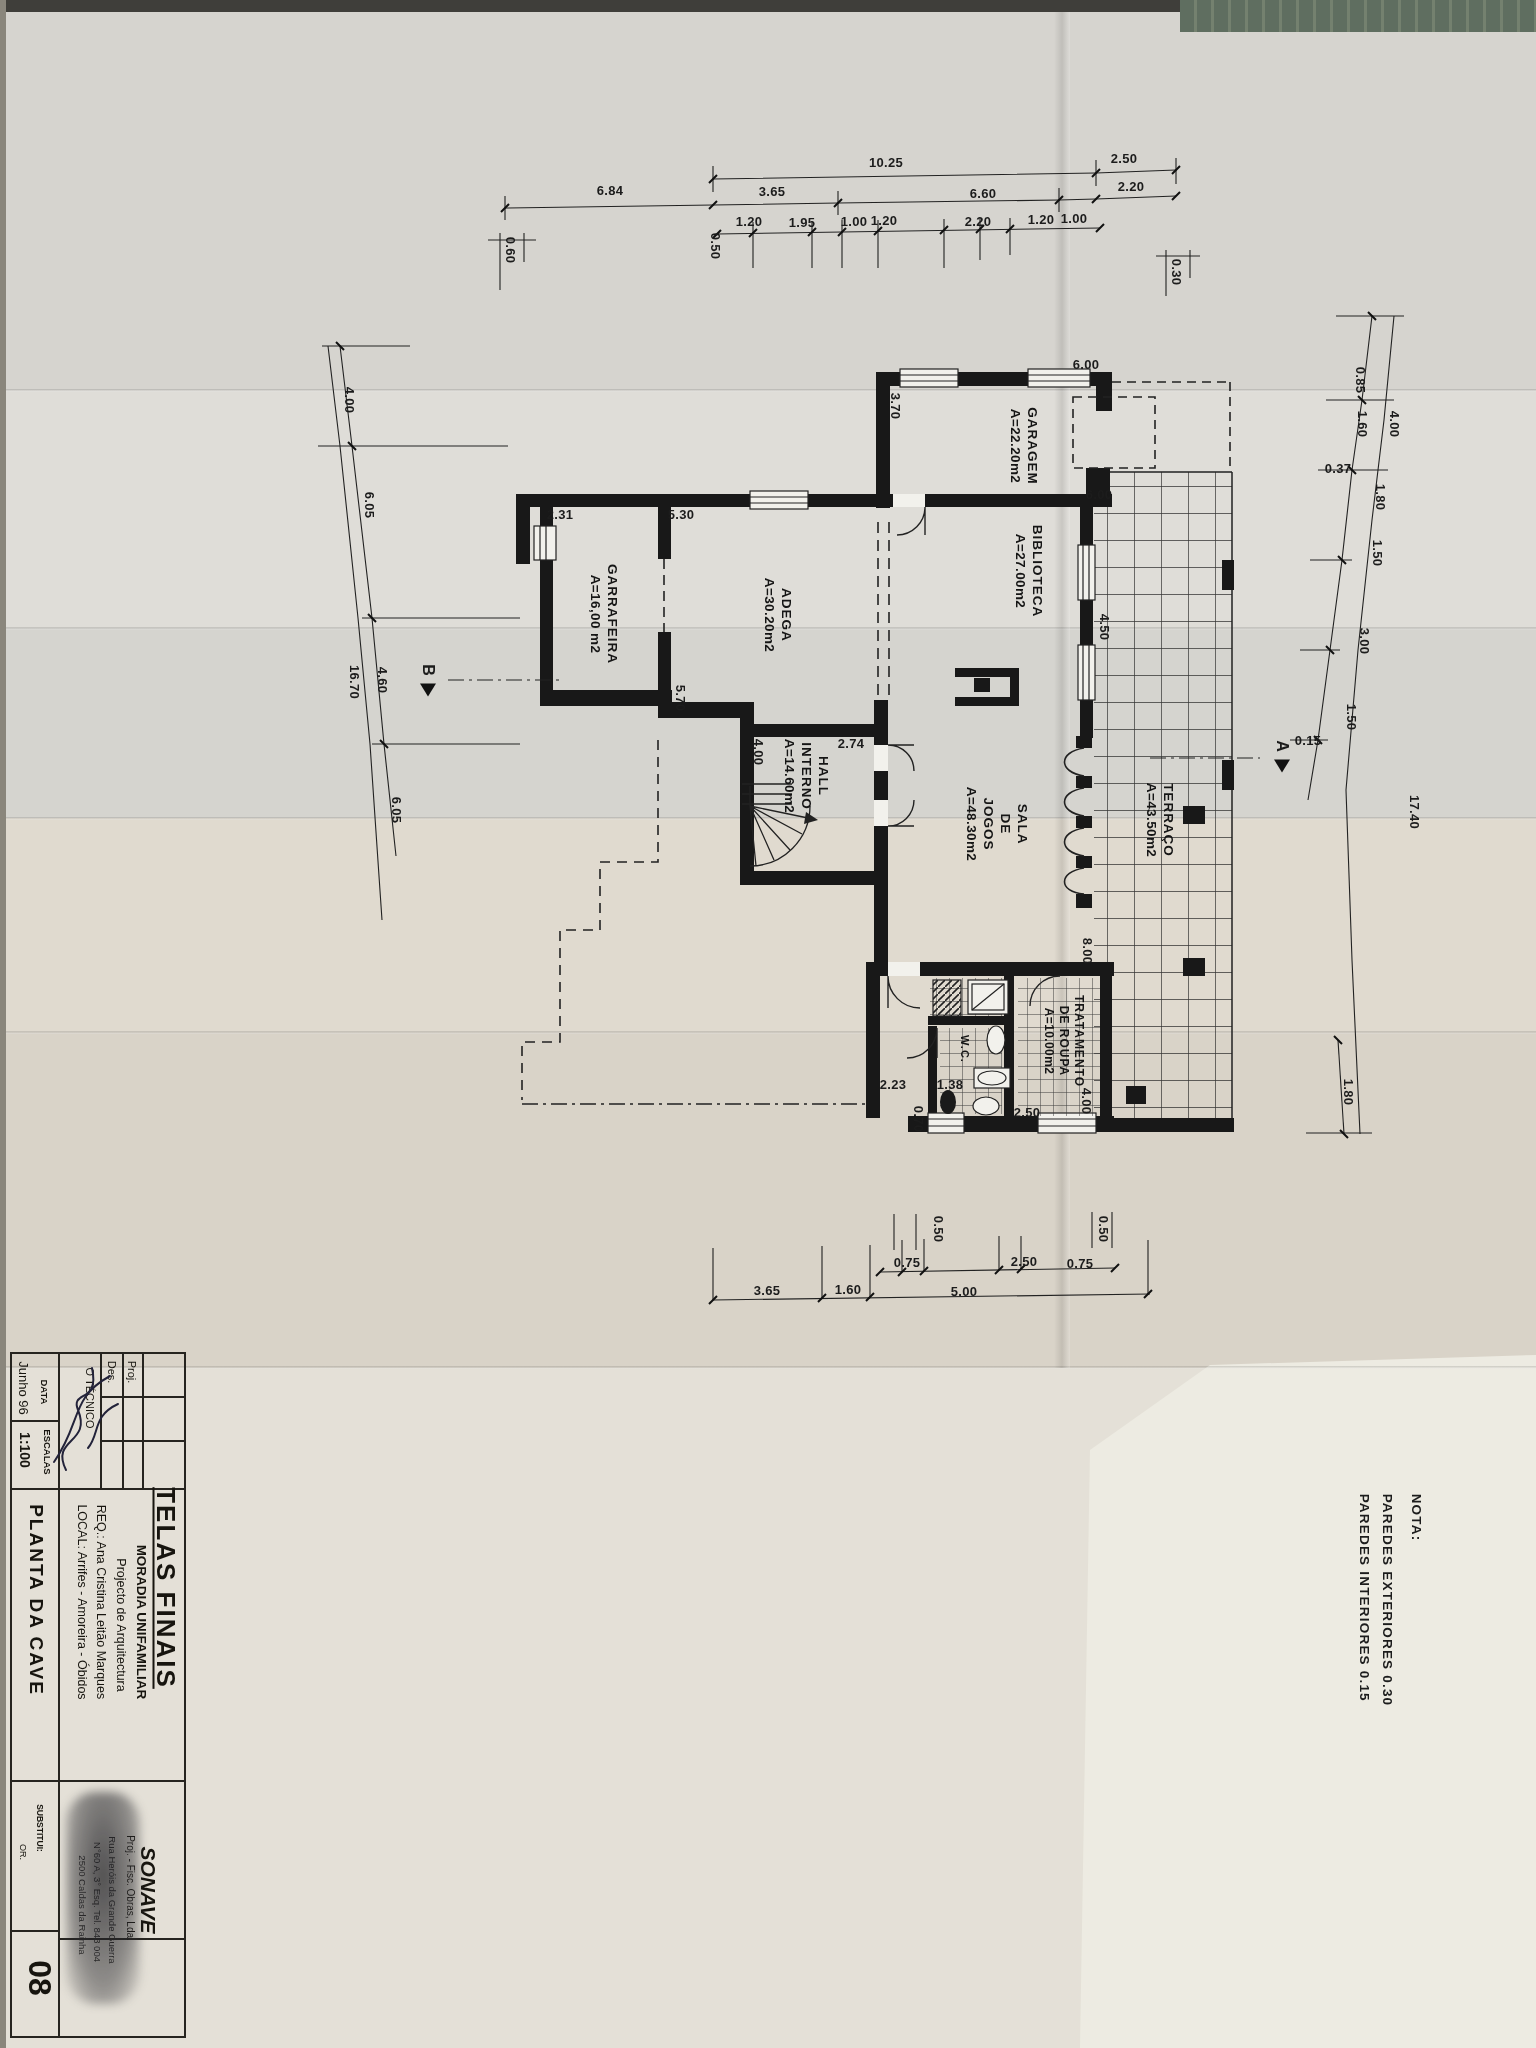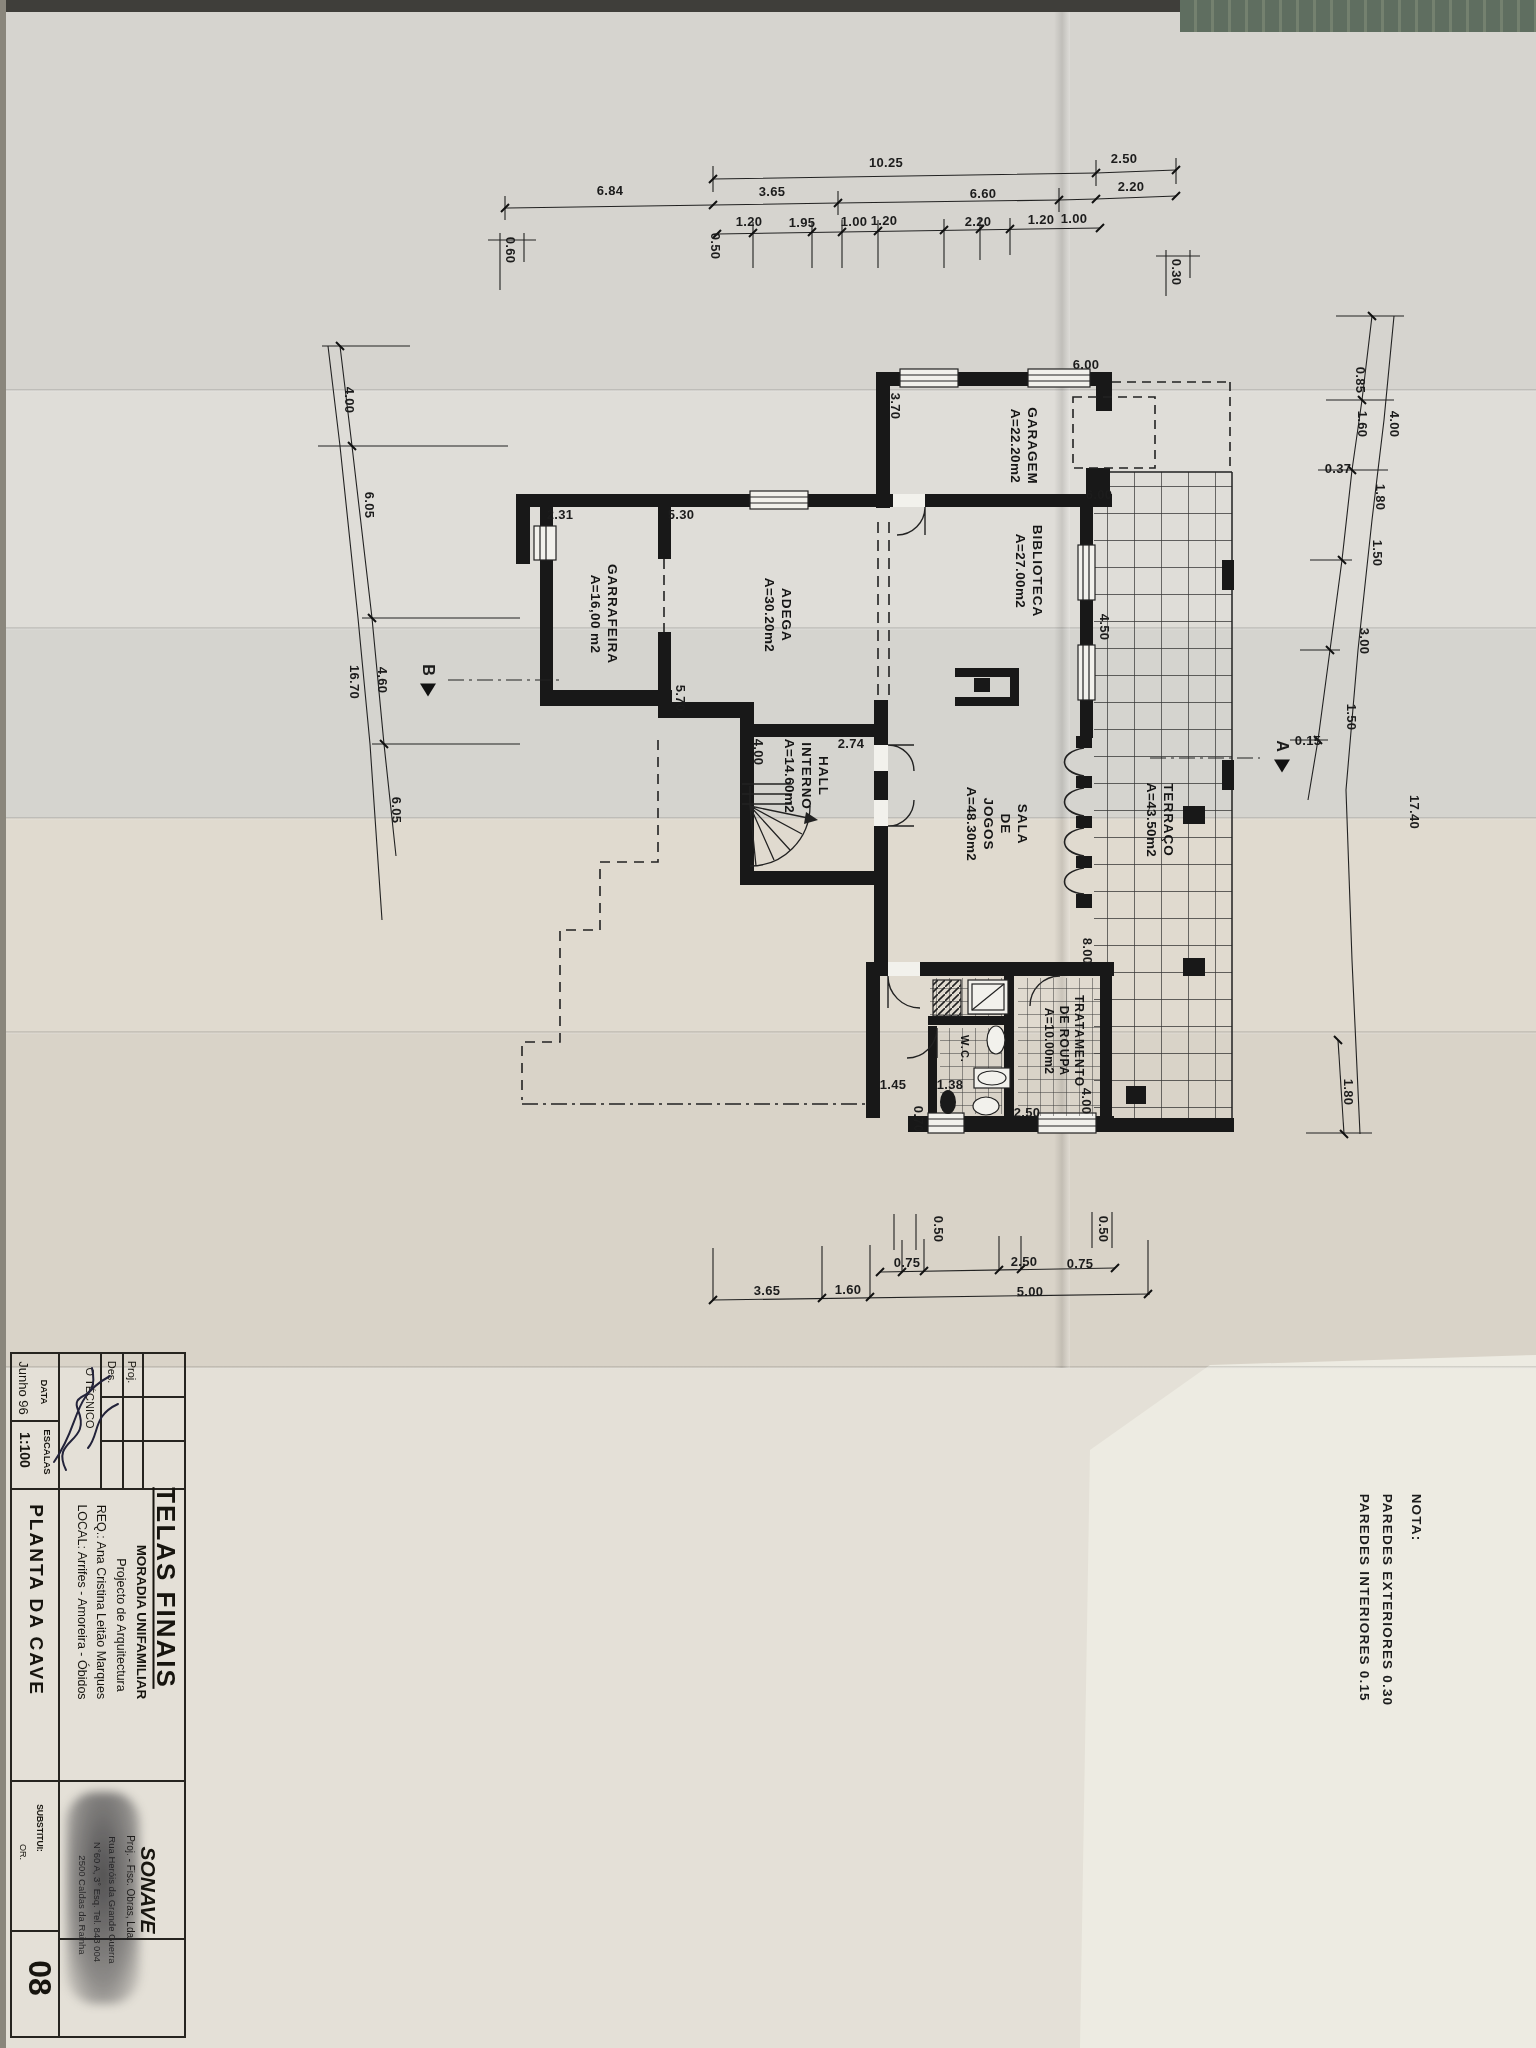--- a/index.html
+++ b/index.html
@@ -247,33 +247,33 @@
   <span class="t dim" style="left:560px;top:514px">2.31</span>
   <span class="t dim" style="left:681px;top:514px">5.30</span>
   <span class="t dim v" style="left:895px;top:406px">3.70</span>
   <span class="t dim" style="left:1086px;top:364px">6.00</span>
   <span class="t dim" style="left:1099px;top:494px">6.00</span>
   <span class="t dim v" style="left:1104px;top:627px">4.50</span>
   <span class="t dim v" style="left:680px;top:698px">5.70</span>
   <span class="t dim" style="left:851px;top:743px">2.74</span>
   <span class="t dim v" style="left:758px;top:752px">4.00</span>
   <span class="t dim v" style="left:1087px;top:951px">8.00</span>
-  <span class="t dim" style="left:893px;top:1084px">1.45</span>
+  <span class="t dim" style="left:893px;top:1084px">2.23</span>
   <span class="t dim" style="left:950px;top:1084px">1.38</span>
   <span class="t dim v" style="left:918px;top:1119px">0.70</span>
   <span class="t dim" style="left:1027px;top:1112px">2.50</span>
   <span class="t dim v" style="left:1086px;top:1101px">4.00</span>
   <span class="t dim v" style="left:938px;top:1229px">0.50</span>
   <span class="t dim" style="left:907px;top:1262px">0.75</span>
   <span class="t dim" style="left:1024px;top:1261px">2.50</span>
   <span class="t dim" style="left:1080px;top:1263px">0.75</span>
   <span class="t dim v" style="left:1103px;top:1229px">0.50</span>
   <span class="t dim" style="left:767px;top:1290px">3.65</span>
   <span class="t dim" style="left:848px;top:1289px">1.60</span>
-  <span class="t dim" style="left:1030px;top:1291px">5.00</span>
+  <span class="t dim" style="left:964px;top:1291px">5.00</span>
 
   <div class="room" style="left:1023px;top:446px">
     <div>GARAGEM</div>
     <div class="area">A=22.20m2</div>
   </div>
   <div class="room" style="left:1028px;top:571px">
     <div>BIBLIOTECA</div>
     <div class="area">A=27.00m2</div>
   </div>
   <div class="room" style="left:777px;top:615px">

